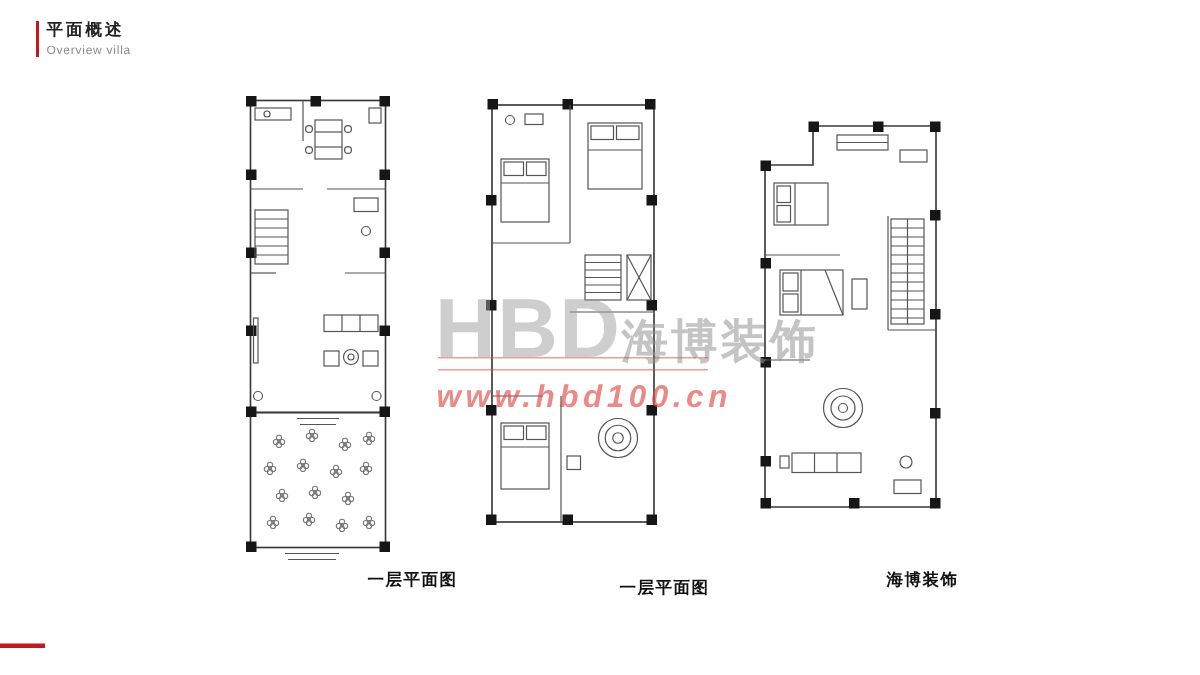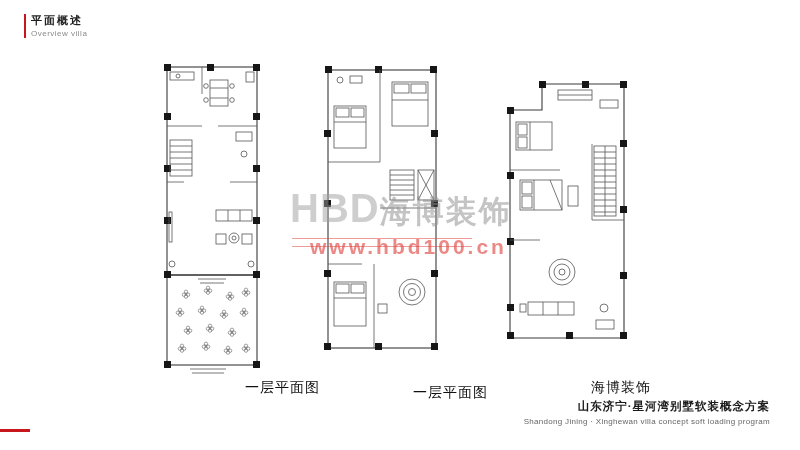--- a/index.html
+++ b/index.html
@@ -14,32 +14,32 @@
   .red-tick { width:2px; height:24px; background:#c8161d; margin-right:5px; }
   .title-cn { font-size:11px; color:#222; letter-spacing:2px; font-weight:bold; line-height:13px; }
   .title-en { font-size:8px; color:#8a8a8a; letter-spacing:0.5px; margin-top:2px; }
 
   
   .plan-svg { position:absolute; }
   .p1 { left:156px; top:64px; width:112px; height:312px; }
   .p2 { left:316px; top:66px; width:132px; height:288px; }
   .p3 { left:500px; top:80px; width:144px; height:268px; }
 
-  .plan-label { position:absolute; font-size:14px; font-weight:normal; color:#111; letter-spacing:1px; }
+  .plan-label { position:absolute; font-size:11px; font-weight:bold; color:#111; letter-spacing:1px; }
   .lbl1 { left:245px; top:379px; }
   .lbl2 { left:413px; top:384px; }
   .lbl3 { left:591px; top:379px; }
 
   
   .watermark { position:absolute; left:290px; top:186px; width:240px; z-index:5; pointer-events:none; }
   .wm-brand { white-space:nowrap; }
-  .wm-latin { font-size:40px; font-weight:bold; color:rgba(158,158,158,0.50); letter-spacing:1px; }
+  .wm-latin { font-size:56px; font-weight:bold; color:rgba(158,158,158,0.50); letter-spacing:1px; }
   .wm-cn { font-size:31px; font-weight:bold; color:rgba(148,148,148,0.55); letter-spacing:2px;text-align:center; }
-  .wm-url { font-size:21px; font-weight:bold; color:rgba(224,74,69,0.65);
-            letter-spacing:3px; margin-top:2px; margin-left:20px; }
+  .wm-url { font-size:21px; font-weight:bold; font-style:italic; color:rgba(224,74,69,0.65);
+            letter-spacing:3px; margin-top:2px; margin-left:1px; }
   .wm-line { position:absolute; left:2px; width:180px; height:1px; background:rgba(224,74,69,0.55); }
   .wm-line.a { top:52px; } .wm-line.b { top:60px; }
 
   
   .footer { position:absolute; right:30px; top:399px; text-align:right; }
   .footer-cn { font-size:11.5px; font-weight:bold; color:#1a1a1a; letter-spacing:1px; }
   .footer-en { font-size:8px; color:#666; margin-top:3px; letter-spacing:0.3px; }
 
   .bottom-red-line { position:absolute; left:0; top:429px; width:30px; height:3px; background:#c8161d; }
 </style>
@@ -287,20 +287,16 @@
 
   <div class="watermark">
     <div class="wm-brand">
       <span class="wm-latin">HBD</span><span class="wm-cn">海博装饰</span>
     </div>
     <div class="wm-url">www.hbd100.cn</div>
     <div class="wm-line a"></div>
     <div class="wm-line b"></div>
   </div>
 
-  <div class="footer">
-    <div class="footer-cn">山东济宁·星河湾别墅软装概念方案</div>
-    <div class="footer-en">Shandong Jining · Xinghewan villa concept soft loading program</div>
-  </div>
 
   <div class="bottom-red-line"></div>
 
 </div>
 
 </body></html>

